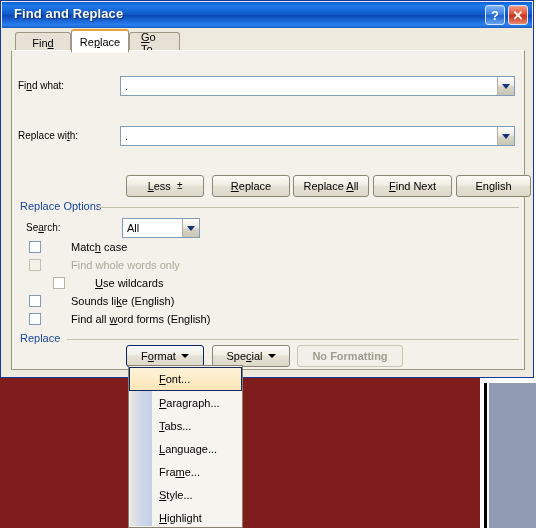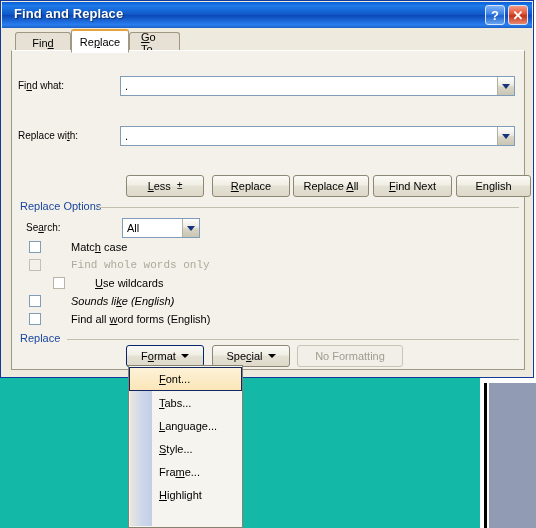--- a/index.html
+++ b/index.html
@@ -4,21 +4,21 @@
 <style>
   html, body {
     margin: 0; padding: 0;
     width: 536px; height: 528px;
     background: #ffffff;
     overflow: hidden;
     font-family: "Liberation Sans", sans-serif;
     font-size: 11px;
     color: #000;
   }
-  #root { position: relative; width: 480px; height: 528px; background:#14b8a6; }
+  #root { position: relative; width: 480px; height: 528px; background:#7f1d1d; }
 
   
   .bg-rule {
     position:absolute; left:484px; top:383px; width:3px; height:145px;
     background:#000000;
   }
   .bg-panel {
     position:absolute; left:489px; top:383px; width:47px; height:145px;
     background:#919bb3;
   }
@@ -265,76 +265,79 @@
           <div class="arrow">
               <span class="chev"></span>
             </div>
         </div>
 
         <div class="cb-row" style="left:17px; top:190px;">
           <span class="cb"></span>
           <span>Matc<u>h</u> case</span>
         </div>
 
-        <div class="cb-row disabled" style="left:17px; top:208px;font-family:Liberation Mono, monospace;">
+        <div class="cb-row disabled" style="left:17px; top:208px;">
           <span class="cb off-gray"></span>
           <span>Find whole words only</span>
         </div>
 
         <div class="cb-row" style="left:17px; top:226px;padding-left:24px;">
           <span class="cb faint"></span>
           <span><u>U</u>se wildcards</span>
         </div>
 
-        <div class="cb-row" style="left:17px; top:244px;font-style:italic;">
+        <div class="cb-row" style="left:17px; top:244px;">
           <span class="cb"></span>
           <span>Sounds li<u>k</u>e (English)</span>
         </div>
 
         <div class="cb-row" style="left:17px; top:262px;">
           <span class="cb"></span>
           <span>Find all <u>w</u>ord forms (English)</span>
         </div>
 
         <div class="group-title" style="left:5px; top:281px;">Replace</div>
         <div class="group-line" style="left:55px; top:288px; width:452px;"></div>
 
         <div class="btn pressed" style="left:114px; top:294px; width:78px;">
           <span>F<u>o</u>rmat</span>
             <span class="dd"></span>
         </div>
         <div class="btn" style="left:200px; top:294px; width:78px;">
           <span>Spe<u>c</u>ial</span>
             <span class="dd"></span>
         </div>
-        <div class="btn disabled" style="left:285px; top:294px; width:106px; border-color:#c9c5b5; background:#f1efe7;">
+        <div class="btn disabled" style="left:285px; top:294px; width:106px; border-color:#c9c5b5; background:#f1efe7;font-weight:bold;">
           <span>No Formatting</span>
         </div>
 
       </div>
     </div>
   </div>
 
   <div class="menu">
     <div class="menu-gutter"></div>
     <div class="menu-items">
       <div class="menu-item selected">
         <span><u>F</u>ont...</span>
       </div>
       <div class="menu-item">
+        <span><u>P</u>aragraph...</span>
+      </div>
+      <div class="menu-item">
         <span><u>T</u>abs...</span>
       </div>
       <div class="menu-item">
         <span><u>L</u>anguage...</span>
       </div>
       <div class="menu-item">
+        <span>Fra<u>m</u>e...</span>
+      </div>
+      <div class="menu-item">
         <span><u>S</u>tyle...</span>
-      </div>
-      <div class="menu-item">
-        <span>Fra<u>m</u>e...</span>
       </div>
       <div class="menu-item">
         <span><u>H</u>ighlight</span>
       </div>
     </div>
   </div>
 
 </div>
 
 </body></html>

